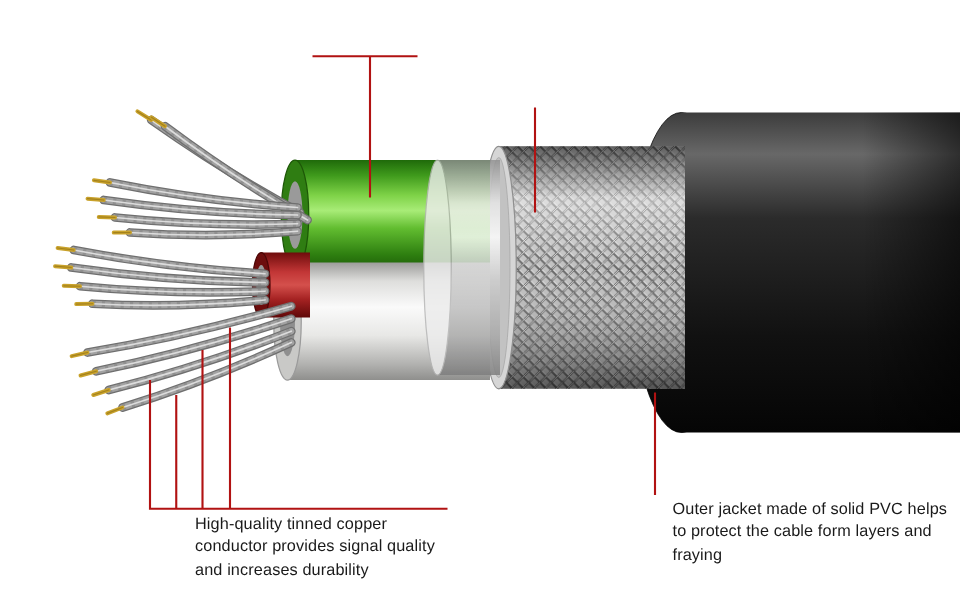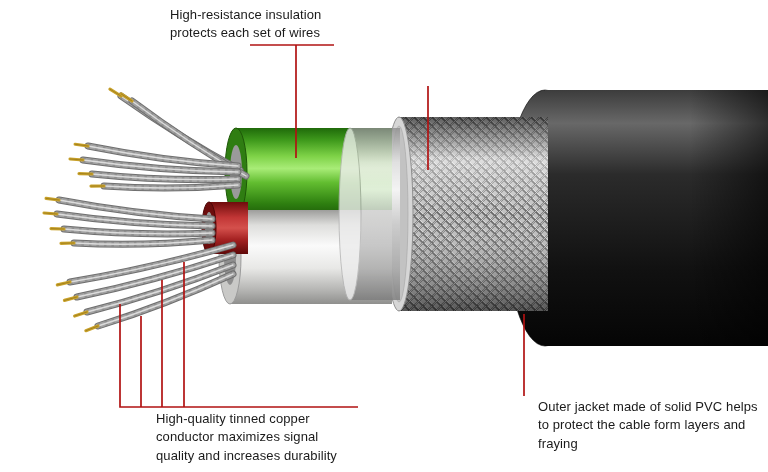--- a/index.html
+++ b/index.html
@@ -215,20 +215,19 @@
       <path d="M296,45 V158"></path>
       <path d="M428,86 V170"></path>
       <path d="M120,304 V407 H358"></path>
       <path d="M141,316 V407"></path>
       <path d="M162,280 V407"></path>
       <path d="M184,262 V407"></path>
       <path d="M524,314 V396"></path>
     </g>
   </svg>
 
-  <div class="note" style="left:170px; top:6px; width:172px;">High-resistance insulation protects each set of wires</div>
-
-
-  <div class="note" style="left:156px; top:410px; width:200px;">High-quality tinned copper conductor maximizes signal quality and increases durability</div>
+
+
+  <div class="note" style="left:156px; top:410px; width:200px;">High-quality tinned copper conductor provides signal quality and increases durability</div>
 
   <div class="note" style="left:538px; top:398px; width:230px;">Outer jacket made of solid PVC helps to protect the cable form layers and fraying</div>
 
 </div>
 
 </body></html>

